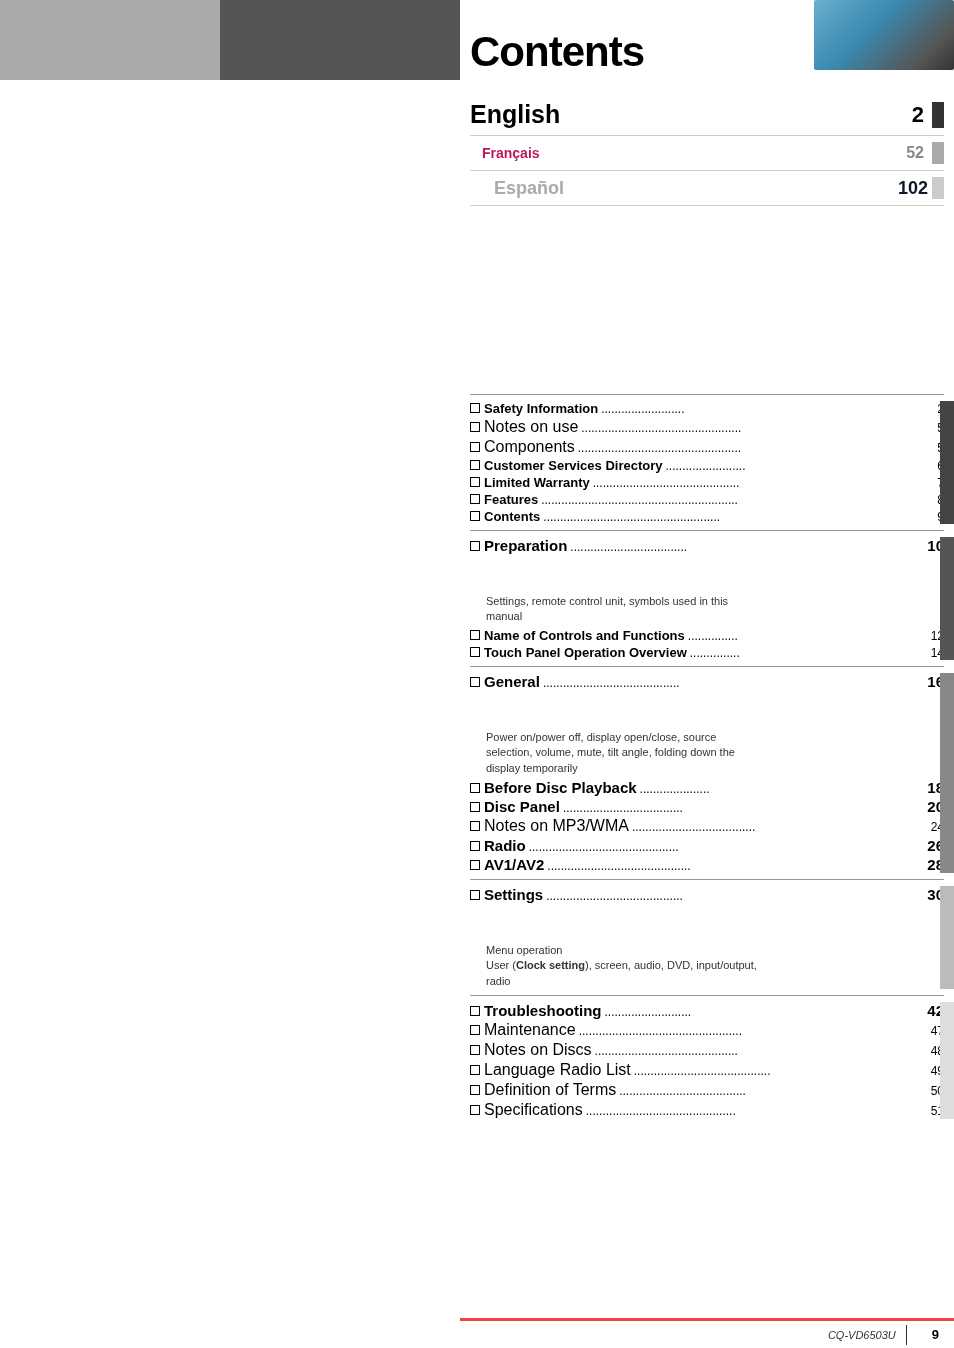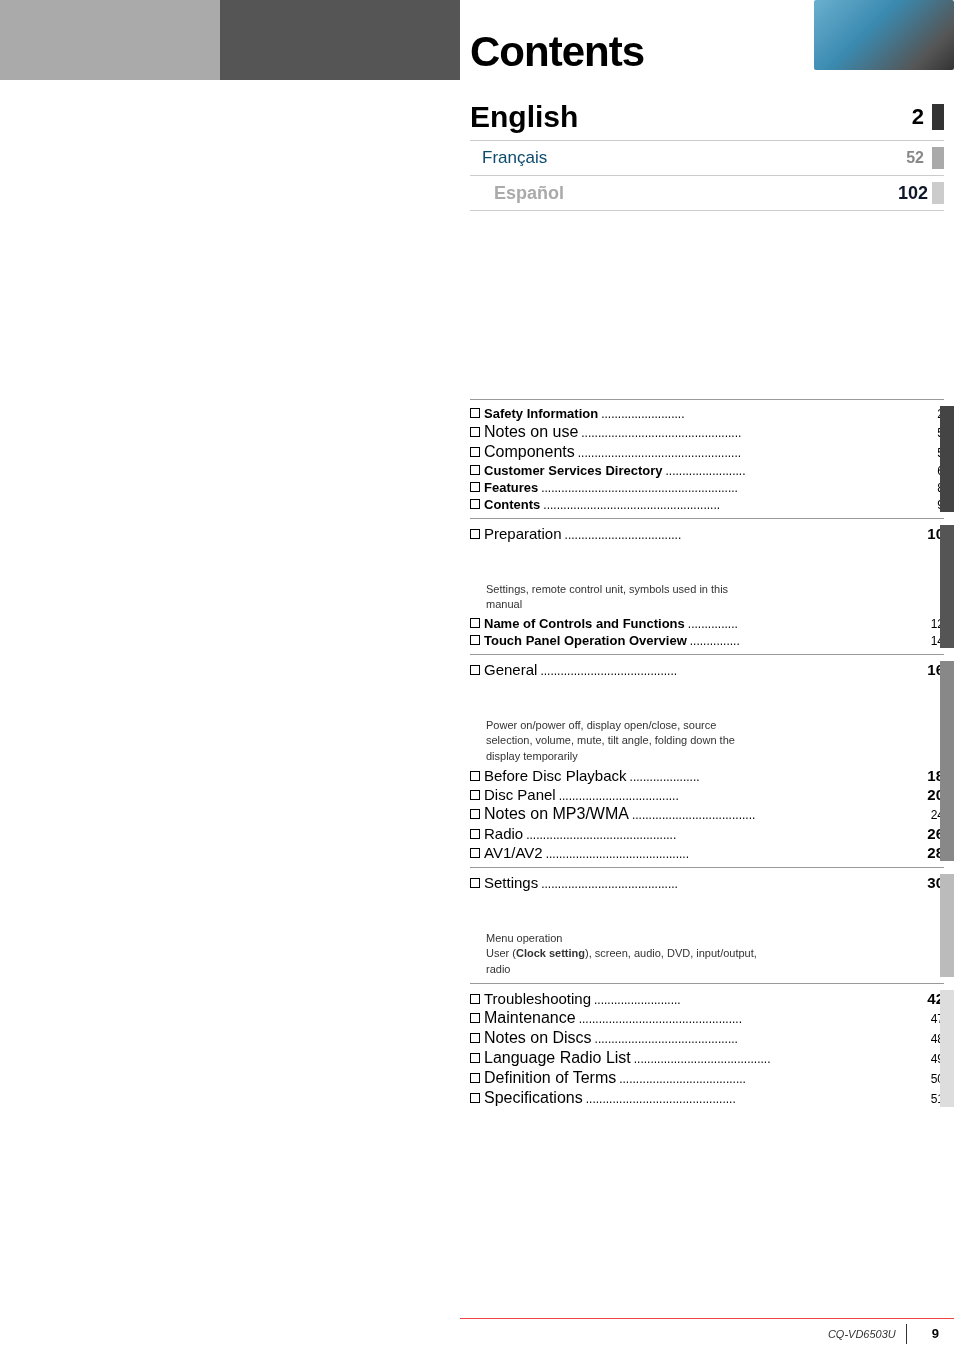--- a/index.html
+++ b/index.html
@@ -84,21 +84,21 @@
       padding: 20px 10px 10px 10px;
     }
 
     .lang-english {
       display: flex;
       align-items: center;
       margin-bottom: 2px;
     }
 
     .lang-label-english {
-      font-size: 30px;
+      font-size: 25px;
       font-weight: 900;
       color: #000;
       flex: 1;
     }
 
     .lang-page-english {
       font-size: 22px;
       font-weight: 900;
       color: #000;
       margin-right: 8px;
@@ -111,23 +111,23 @@
     }
 
     .lang-francais {
       display: flex;
       align-items: center;
       margin-top: 4px;
       margin-bottom: 2px;
     }
 
     .lang-label-francais {
-      font-size: 17px;
-      font-weight: 400;
-      color: #0c4a6e;
+      font-size: 14px;
+      font-weight: 700;
+      color: #be185d;
       flex: 1;
       padding-left: 12px;
     }
 
     .lang-page-francais {
       font-size: 16px;
       font-weight: 700;
       color: #888;
       margin-right: 8px;
     }
@@ -206,21 +206,21 @@
       font-size: 16px;
       color: #000;
     }
 
     .toc-label.bold {
       font-weight: 700;
       font-size: 13px;
     }
 
     .toc-label.large {
-      font-weight: 400;
+      font-weight: 700;
       font-size: 15px;
     }
 
     .toc-dots {
       flex: 1;
       overflow: hidden;
       margin: 0 3px;
       color: #000;
       font-size: 12px;
       white-space: nowrap;
@@ -255,21 +255,21 @@
     }
 
     
     .bottom-bar {
       position: absolute;
       bottom: 0;
       left: 0;
       right: 0;
       height: 30px;
       background: #fff;
-      border-top: 1px solid #ef4444;
+      border-top: 3px solid #ef4444;
       display: flex;
       align-items: center;
       justify-content: flex-end;
       padding-right: 15px;
     }
 
     .bottom-model {
       font-size: 11px;
       color: #333;
       font-style: italic;
@@ -359,20 +359,26 @@
         <span class="toc-page">5</span>
       </div>
       <div class="toc-item">
         <span class="toc-checkbox"></span>
         <span class="toc-label bold">Customer Services Directory</span>
         <span class="toc-dots">........................</span>
         <span class="toc-page">6</span>
       </div>
       <div class="toc-item">
         <span class="toc-checkbox"></span>
+        <span class="toc-label bold">Limited Warranty</span>
+        <span class="toc-dots">............................................</span>
+        <span class="toc-page">7</span>
+      </div>
+      <div class="toc-item">
+        <span class="toc-checkbox"></span>
         <span class="toc-label bold">Features</span>
         <span class="toc-dots">...........................................................</span>
         <span class="toc-page">8</span>
       </div>
       <div class="toc-item">
         <span class="toc-checkbox"></span>
         <span class="toc-label bold">Contents</span>
         <span class="toc-dots">.....................................................</span>
         <span class="toc-page">9</span>
       </div>

